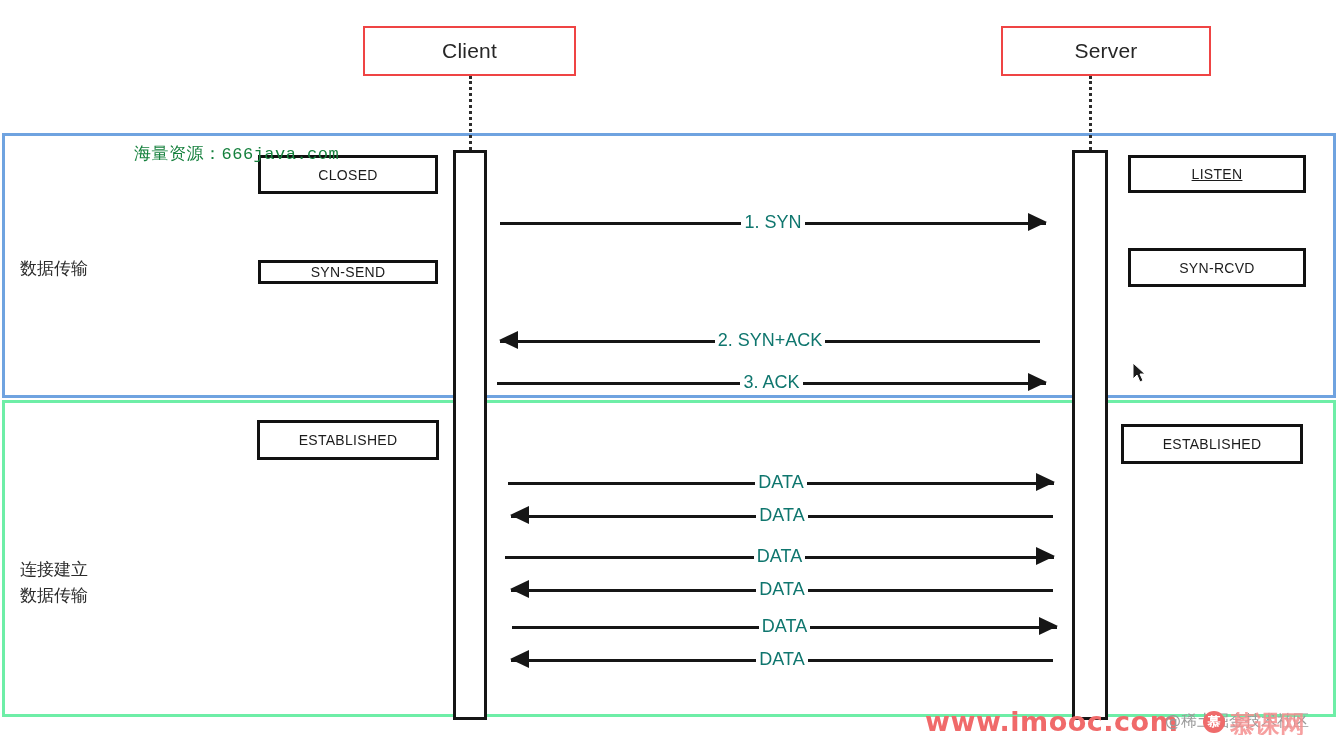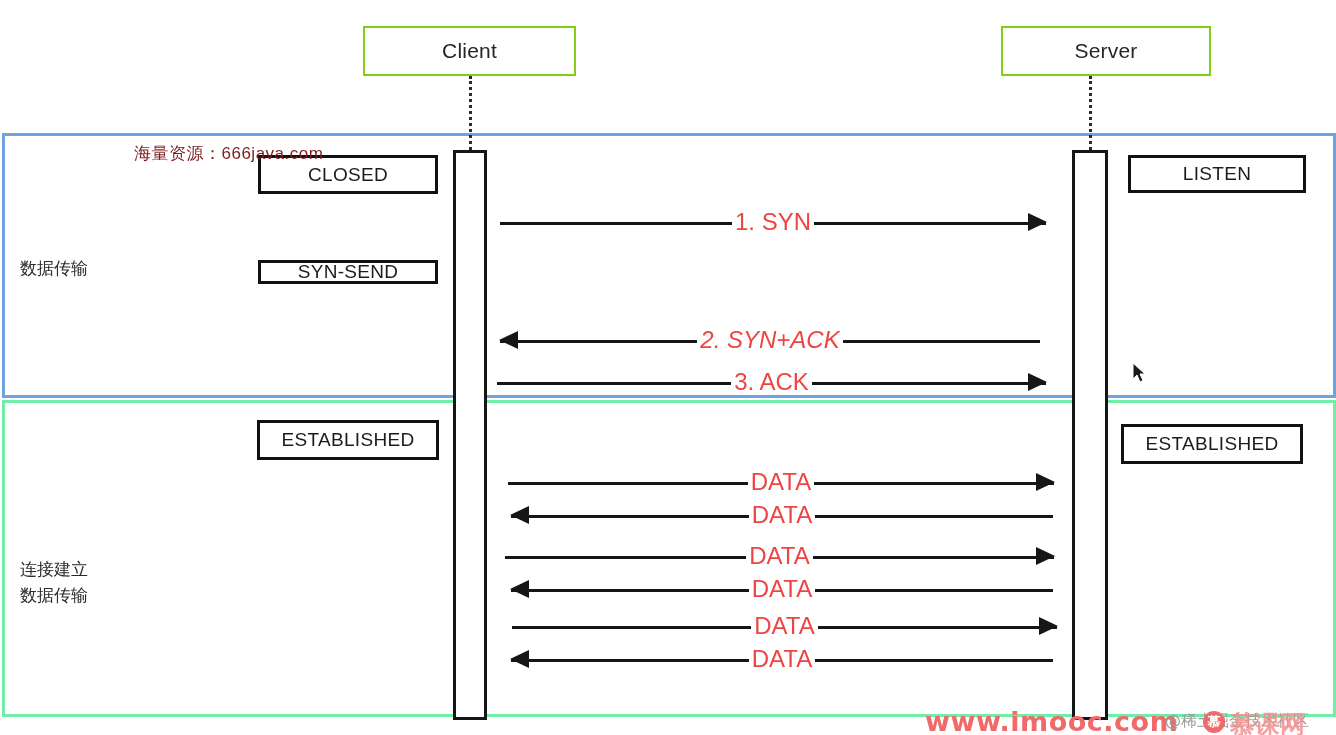--- a/index.html
+++ b/index.html
@@ -9,21 +9,21 @@
     background:#ffffff;
     font-family:"Liberation Sans","DejaVu Sans",sans-serif;
     overflow:hidden;
   }
   #stage{position:relative;width:1336px;height:735px;background:#fff;}
 
   
   .actor-box{
     position:absolute;
     box-sizing:border-box;
-    border:2px solid #84cc16;
+    border:2px solid #ef4444;
     background:#ffffff;
     display:flex;align-items:center;justify-content:center;
     font-size:21px;color:#262626;letter-spacing:.2px;
   }
 
   
   .lifeline{
     position:absolute;
     width:0;
     border-left:3px dotted #2b2b2b;
@@ -55,21 +55,21 @@
     font-family:"DejaVu Sans","Liberation Sans",sans-serif;
   }
 
   
   .state-box{
     position:absolute;
     box-sizing:border-box;
     border:3px solid #111111;
     background:#ffffff;
     display:flex;align-items:center;justify-content:center;
-    font-size:19px;color:#1c1c1c;letter-spacing:.3px;
+    font-size:14px;color:#1c1c1c;letter-spacing:.3px;
   }
 
   
   .msg{
     position:absolute;
     height:22px;
     display:flex;align-items:center;
   }
   .msg .line{
     position:absolute;
@@ -92,33 +92,33 @@
   .msg.left .head{
     left:-1px;
     transform:translateY(-50%);
     border-right:19px solid #161616;
   }
   .msg .label{
     position:relative;
     margin:0 auto;
     background:#ffffff;
     padding:0 3px;
-    font-size:24px;
-    color:#ef4444;
+    font-size:18px;
+    color:#0f766e;
     z-index:2;
     line-height:20px;
     white-space:nowrap;
   }
 
   
   .wm-top{
     position:absolute;
     font-size:17px;
-    color:#7f1d1d;
-    font-family:Liberation Sans, sans-serif;
+    color:#15803d;
+    font-family:Liberation Mono, monospace;
     white-space:nowrap;
     letter-spacing:.5px;
   }
   .wm-imooc{
     position:absolute;
     font-size:27px;
     font-weight:bold;
     color:#f06a6a;
     font-family:"DejaVu Sans","Liberation Sans",sans-serif;
     letter-spacing:.5px;
@@ -185,36 +185,39 @@
   </div>
 
   <div class="state-box" style="left:258px;top:260px;width:180px;height:24px;">
     <span>SYN-SEND</span>
   </div>
 
   <div class="state-box" style="left:257px;top:420px;width:182px;height:40px;">
     <span>ESTABLISHED</span>
   </div>
 
-  <div class="state-box" style="left:1128px;top:155px;width:178px;height:38px;">
+  <div class="state-box" style="left:1128px;top:155px;width:178px;height:38px;text-decoration:underline;">
     <span>LISTEN</span>
   </div>
 
+  <div class="state-box" style="left:1128px;top:248px;width:178px;height:39px;">
+    <span>SYN-RCVD</span>
+  </div>
 
   <div class="state-box" style="left:1121px;top:424px;width:182px;height:40px;">
     <span>ESTABLISHED</span>
   </div>
 
   <div class="msg right" style="left:500px;top:211px;width:546px;">
     <span class="line"></span>
     <span class="head"></span>
     <span class="label">1. SYN</span>
   </div>
 
-  <div class="msg left" style="left:500px;top:329px;width:540px;font-style:italic;">
+  <div class="msg left" style="left:500px;top:329px;width:540px;">
     <span class="line"></span>
     <span class="head"></span>
     <span class="label">2. SYN+ACK</span>
   </div>
 
   <div class="msg right" style="left:497px;top:371px;width:549px;text-align:right;">
     <span class="line"></span>
     <span class="head"></span>
     <span class="label">3. ACK</span>
   </div>

